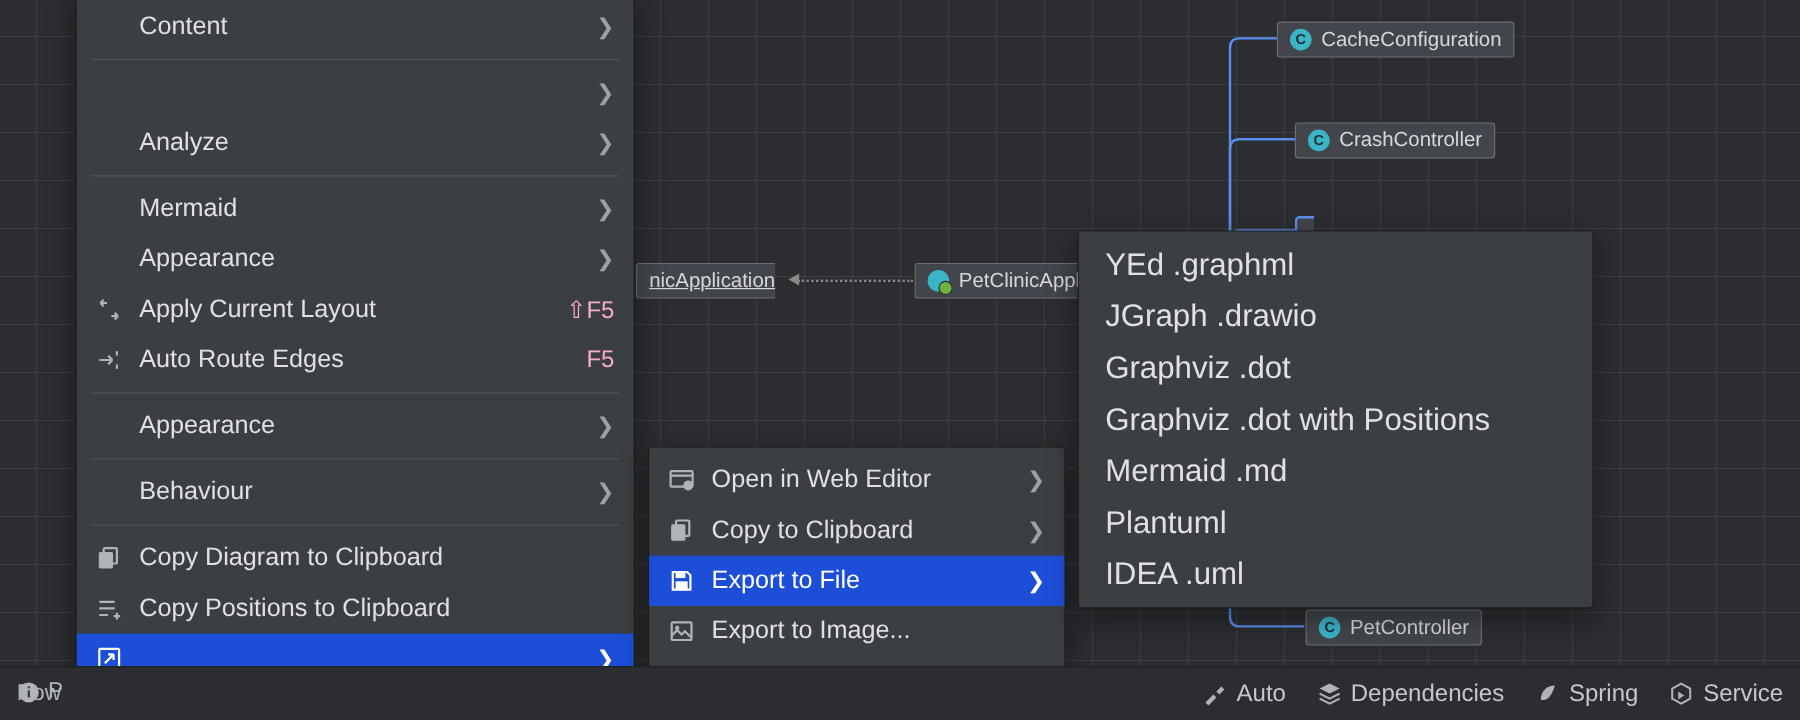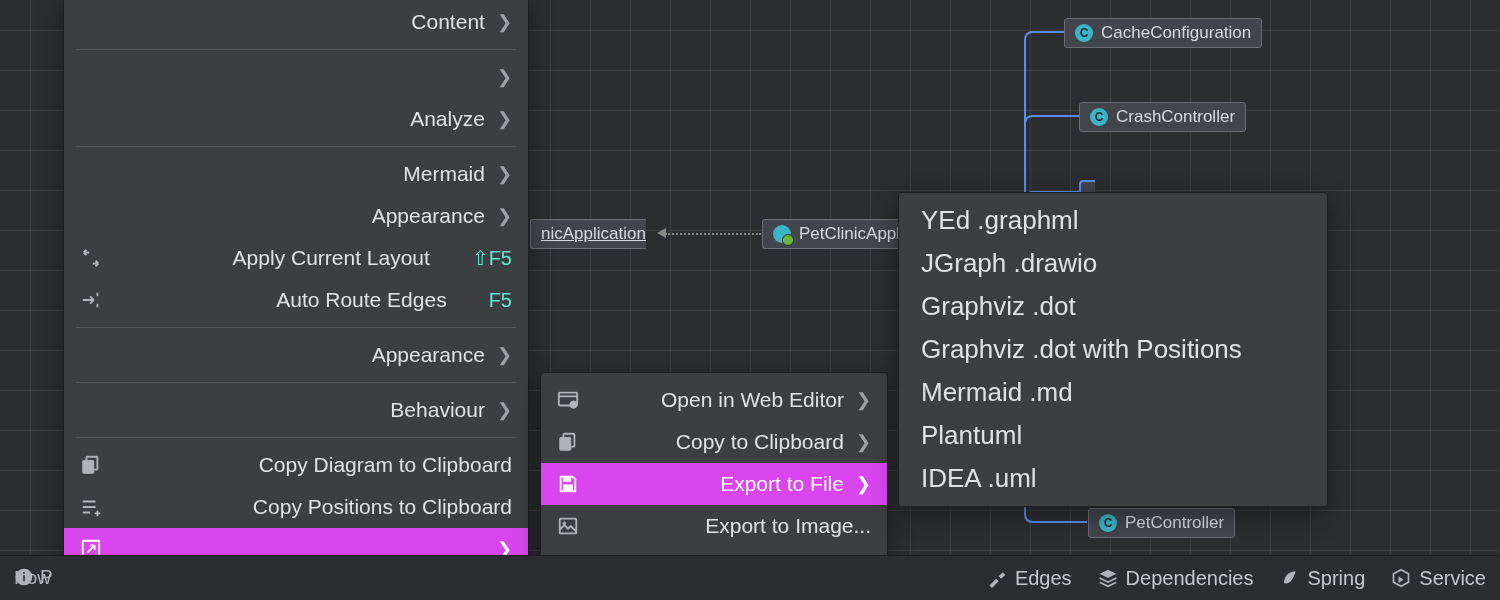--- a/index.html
+++ b/index.html
@@ -48,29 +48,28 @@
 }
 .menu-item {
   display: flex;
   align-items: center;
   height: 42px;
   padding: 0 16px 0 14px;
   font-size: 21px;
   color: #dfe1e5;
   gap: 12px;
   position: relative;
-  text-align: right;
-}
-.menu-item.highlighted { background: #d946ef; color: #fff; }
+}
+.menu-item.highlighted { background: #1d4ed8; color: #fff; }
 .menu-item.highlighted .chev { color: #fff; }
 .menu-icon { width: 26px; height: 26px; display: flex; align-items: center; justify-content: center; flex-shrink: 0; }
 .menu-icon svg { width: 22px; height: 22px; fill: #b0b4b9; stroke: #b0b4b9; }
 .menu-item.highlighted .menu-icon svg { fill: #fff; stroke: #fff; }
 .menu-label { flex: 1; }
-.shortcut { color: #5eead4; font-size: 20px; margin-left: 30px; }
+.shortcut { color: #f9a8d4; font-size: 20px; margin-left: 30px; }
 .chev { color: #9da0a4; font-size: 18px; margin-left: auto; }
 .menu-sep { height: 1px; background: #52555a; margin: 6px 12px; }
 .menu1 { left: 63px; top: -6px; width: 466px; }
 .menu2 { left: 540px; top: 372px; width: 348px; }
 .menu3 { left: 898px; top: 192px; width: 430px; }
 .menu-format-item { height: 43px; padding: 0 22px; display: flex; align-items: center; font-size: 26px; color: #dfe1e5; }
 .node {
   position: absolute;
   background: #42464c;
   border: 1px solid #6b6f75;
@@ -317,21 +316,21 @@
     </div>
 </div>
 
 <div class="bottom-bar">
   <span class="pow-label">Pow</span>
   <div class="spacer"></div>
   <div class="item">
     <svg viewBox="0 0 24 24">
         <path d="M3 21l8-8 3 3-8 8zM14 10l5-5 3 3-5 5z"></path>
       </svg>
-    <span>Edges</span>
+    <span>Auto</span>
   </div>
   <div class="item">
     <svg viewBox="0 0 24 24">
         <path d="M12 2l10 5-10 5L2 7z"></path>
         <path d="M2 12l10 5 10-5M2 17l10 5 10-5" fill="none" stroke="#b0b4b9" stroke-width="2"></path>
       </svg>
     <span>Dependencies</span>
   </div>
   <div class="item">
     <svg viewBox="0 0 24 24">

